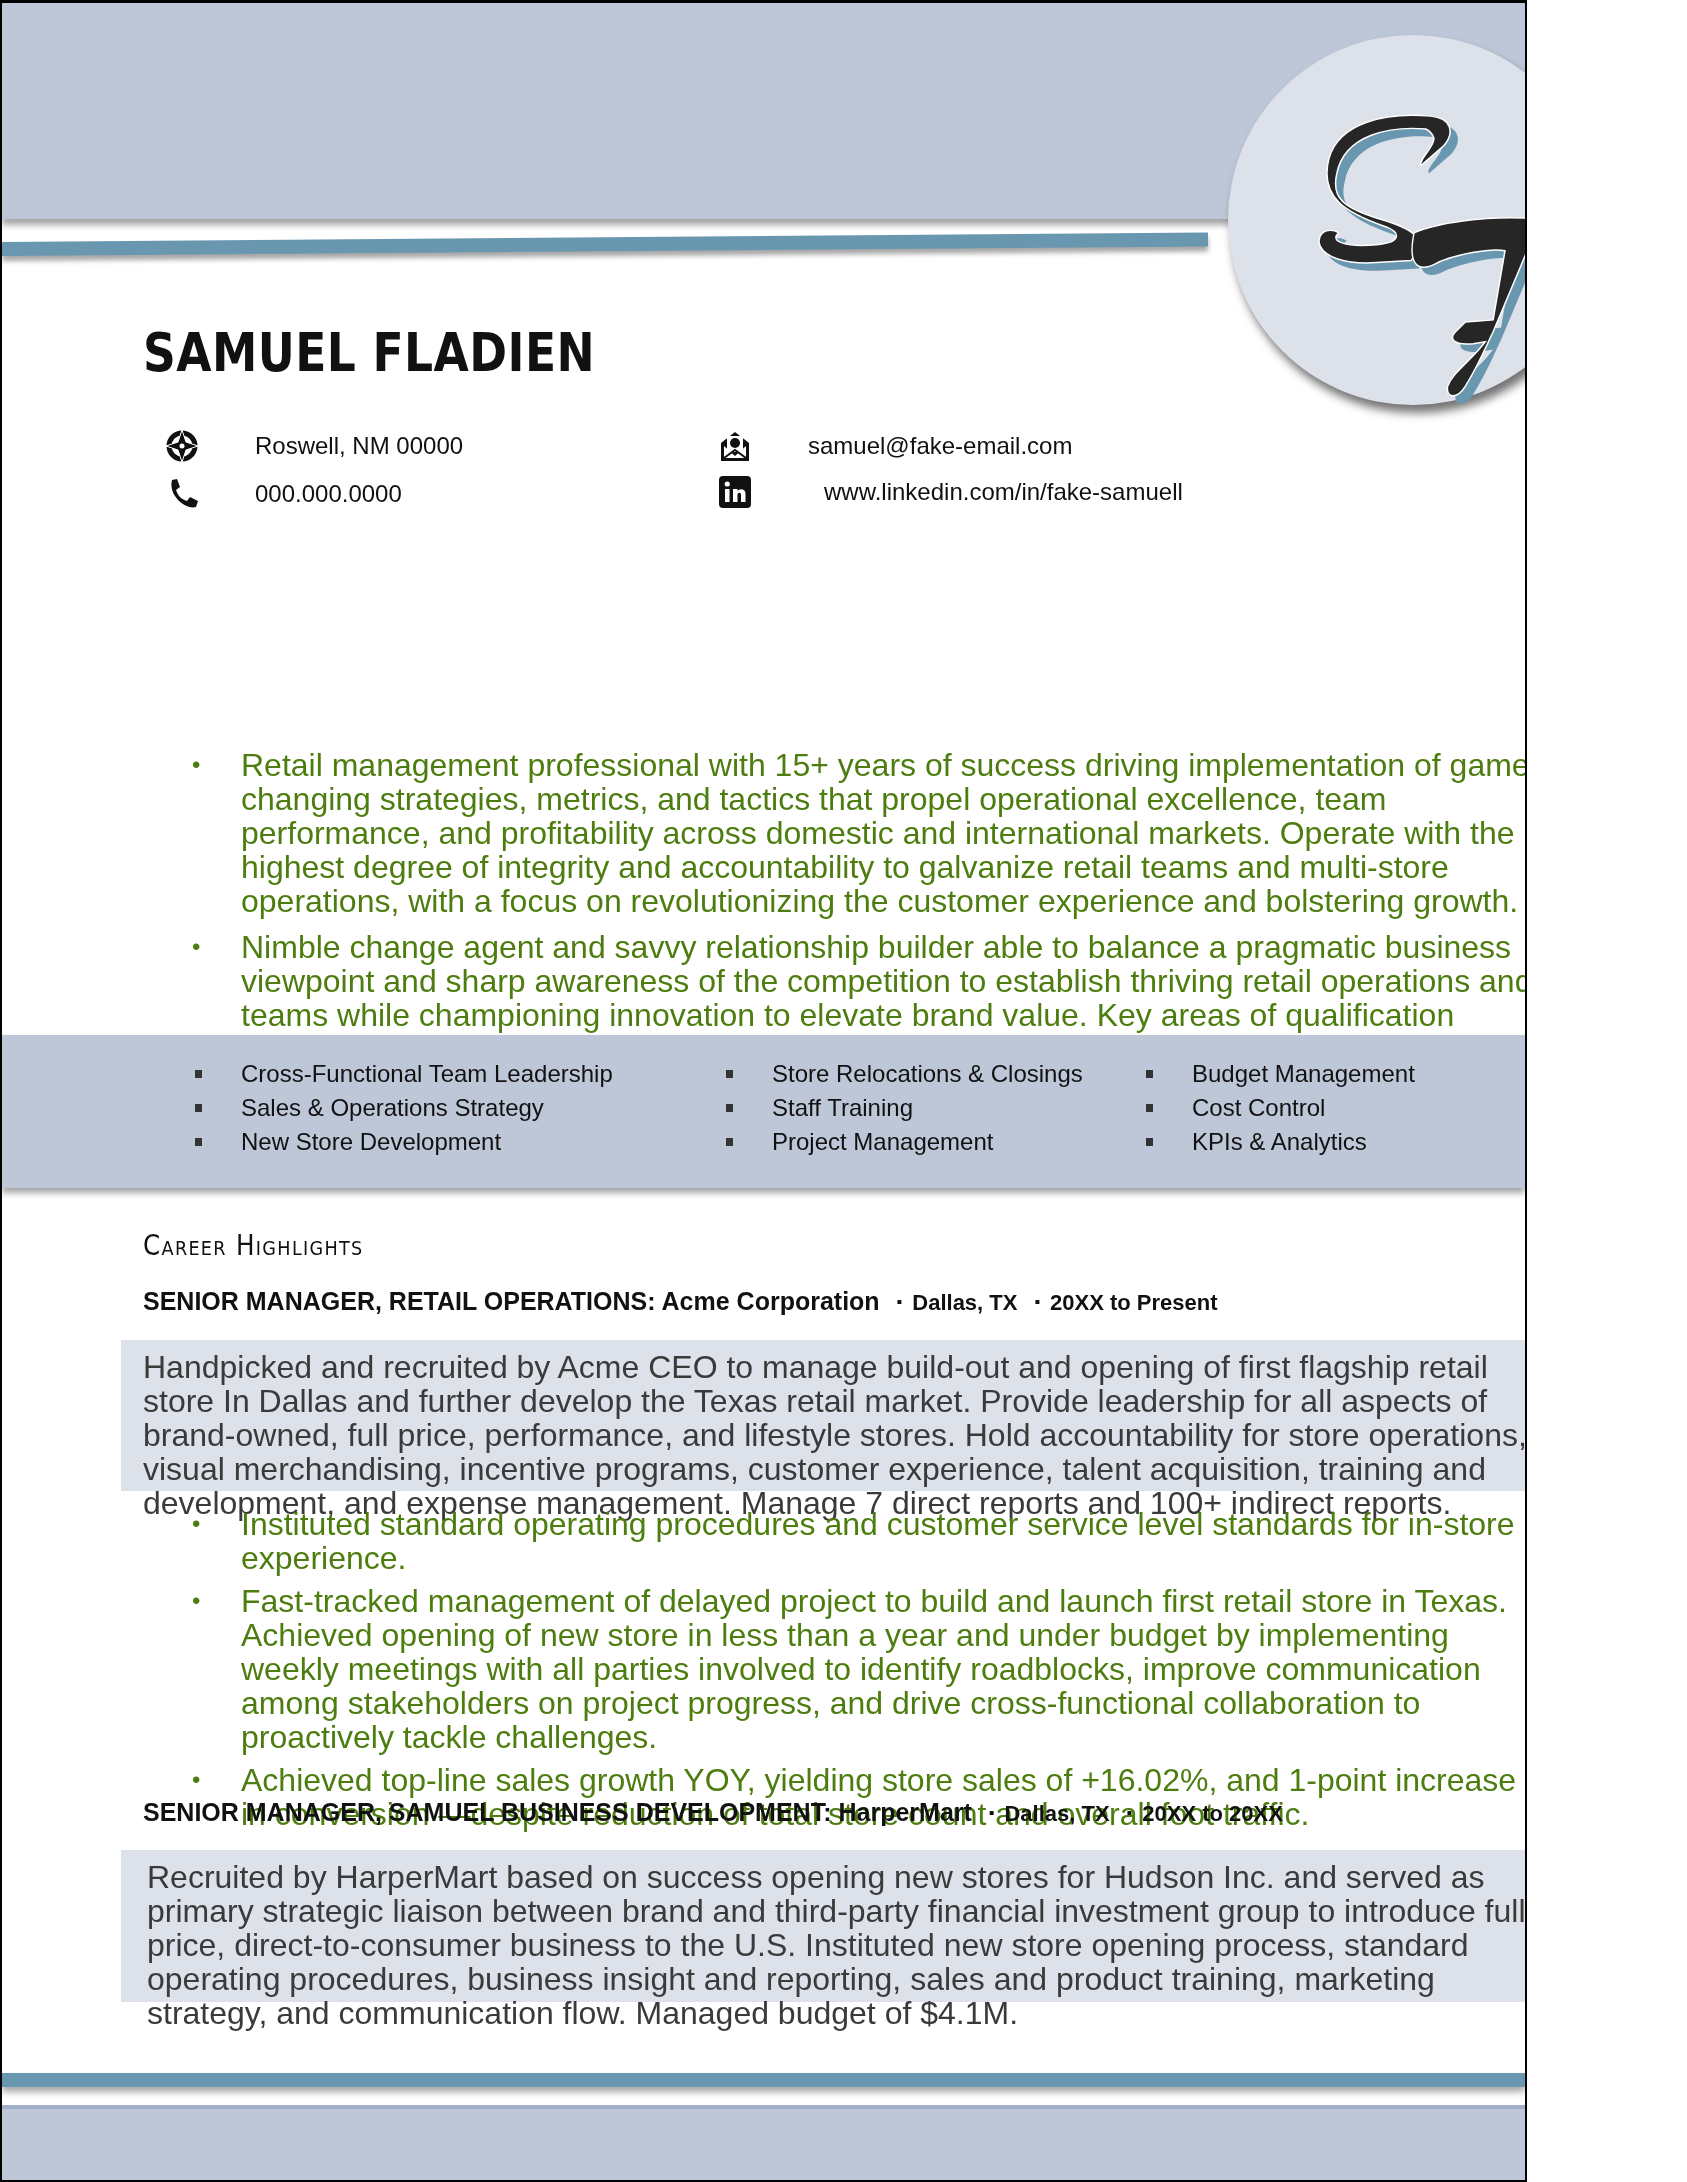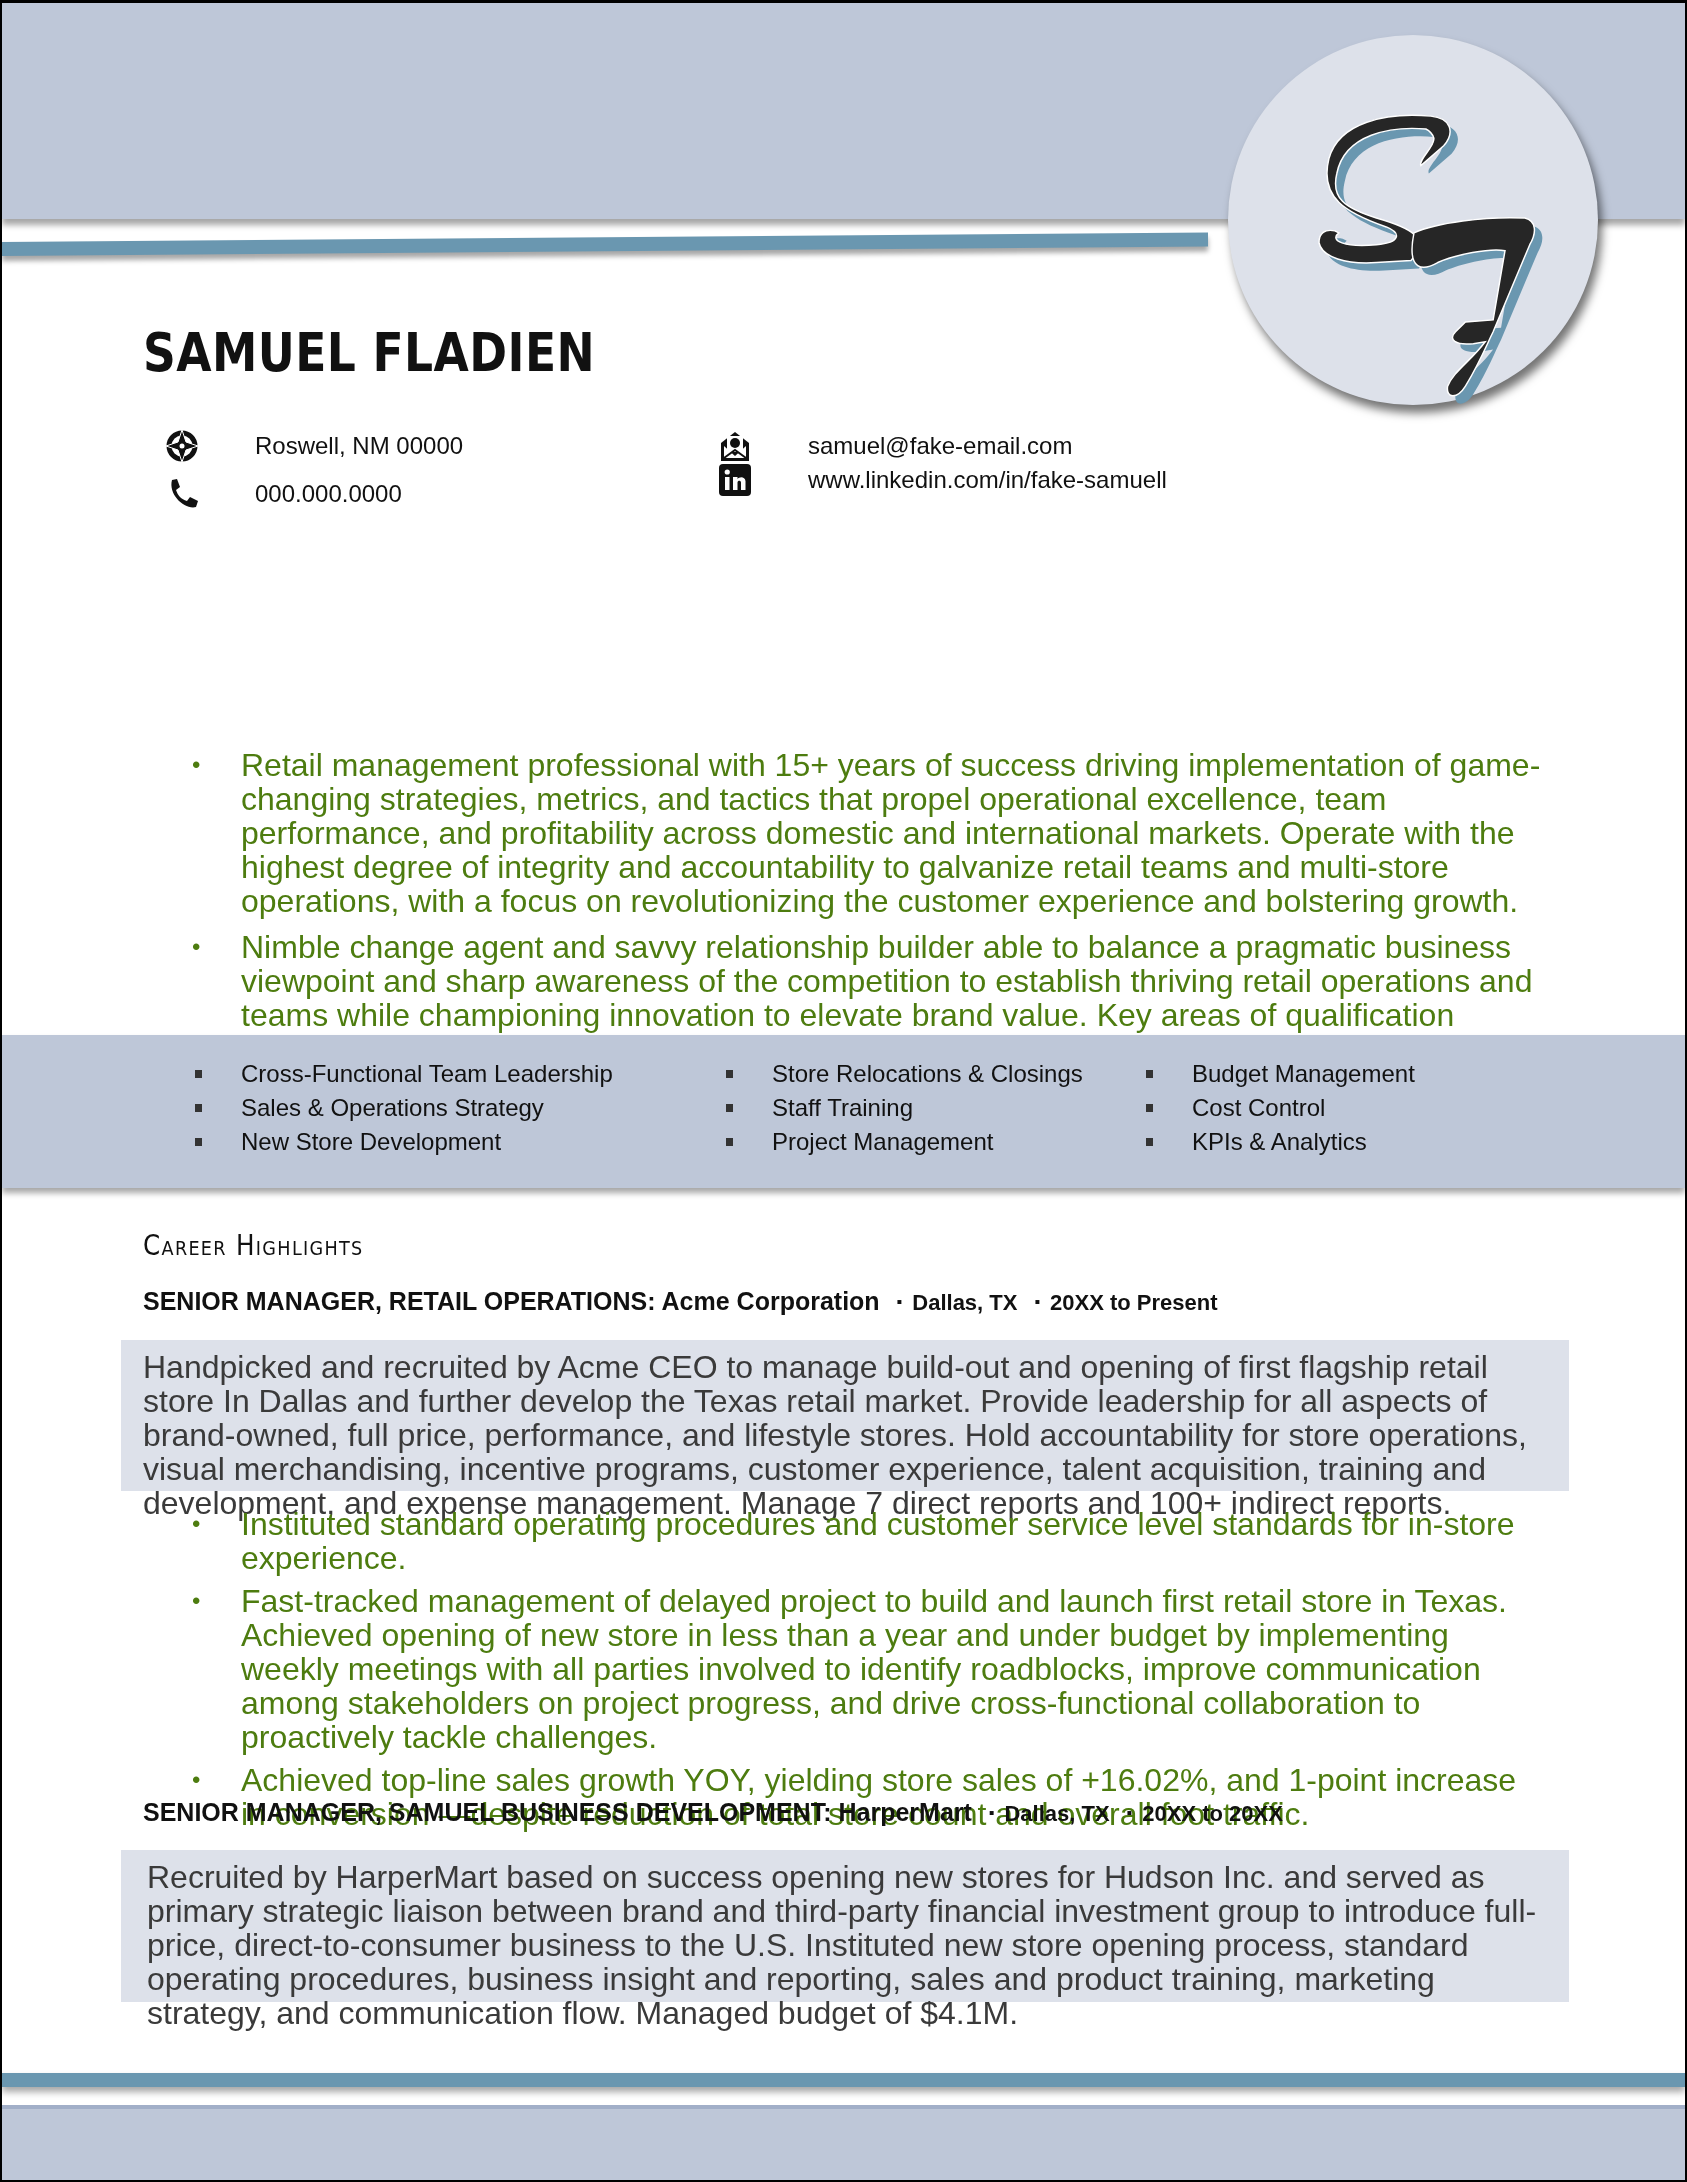--- a/index.html
+++ b/index.html
@@ -1,38 +1,38 @@
 <!DOCTYPE html>
 <html><head>
 <meta charset="utf-8">
 <style>
   * { box-sizing: border-box; margin: 0; padding: 0; }
   html, body { width: 1687px; height: 2182px; background: #ffffff; overflow: hidden; }
   body { font-family: "Liberation Sans", "DejaVu Sans", sans-serif; color: #111; position: relative; }
 
-  .page { position: absolute; left: 0; top: 0; width: 1687px; height: 2182px; border: 2px solid #000; border-top-width: 3px; overflow: hidden; background: #fff; }
+  .page { position: absolute; left: 0; top: 0; width: 1527px; height: 2182px; border: 2px solid #000; border-top-width: 3px; overflow: hidden; background: #fff; }
 
   
   .top-band { position: absolute; left: 0; top: 0; width: 100%; height: 216px; background: #bec7d8; box-shadow: 0 6px 6px rgba(0,0,0,0.35); }
   .accent-line { position: absolute; left: 0; top: 239px; width: 1206px; height: 14px; background: #6a97b0; transform: skewY(-0.45deg); transform-origin: left top; box-shadow: 0 5px 5px rgba(0,0,0,0.35); }
 
   
   .monogram { position: absolute; left: 1226px; top: 32px; width: 370px; height: 370px; border-radius: 50%; background: #dde1ea; box-shadow: 4px 8px 10px rgba(0,0,0,0.55); }
   .monogram svg { position: absolute; left: 0; top: 0; width: 370px; height: 370px; }
 
   
   .name { position: absolute; left: 141px; top: 319px; font-family: "DejaVu Sans", sans-serif; font-weight: bold; font-size: 53px; letter-spacing: 0.5px; transform: scaleX(0.86); transform-origin: left center; color: #111; }
 
   
   .contact { position: absolute; display: flex; align-items: center; height: 40px; font-size: 24px; color: #111; }
   .contact .ic { width: 44px; height: 40px; display: flex; align-items: center; justify-content: center; margin-right: 51px; }
   .c-loc { left: 158px; top: 423px; }
   .c-phone { left: 158px; top: 471px; }
   .c-email { left: 711px; top: 423px; }
-  .c-link { left: 711px; top: 457px; }
+  .c-link { left: 711px; top: 469px; gap: 16px; }
 
   
   .title-band { position: absolute; left: 0; top: 547px; width: 100%; height: 150px; background: #bec7d8; box-shadow: 0 5px 6px rgba(0,0,0,0.35); }
   .title-band .t1 { position: absolute; left: 141px; top: 24px; font-family: "DejaVu Sans", sans-serif; font-size: 36px; letter-spacing: 0.5px; transform: scaleX(0.86); transform-origin: left center; color: #111; white-space: nowrap; }
   .title-band .t2 { position: absolute; left: 141px; top: 79px; font-family: "DejaVu Sans", sans-serif; font-weight: bold; font-size: 25px; letter-spacing: 1.6px; transform: scaleX(0.83); transform-origin: left center; color: #111; white-space: nowrap; }
 
   
   .blist { position: absolute; left: 188px; width: 1356px; list-style: none; }
   .blist li { position: relative; padding-left: 51px; font-size: 32px; line-height: 34px; color: #4d7c0f; }
   .blist li::before { content: "•"; position: absolute; left: 2px; top: 0; font-size: 24px; }

